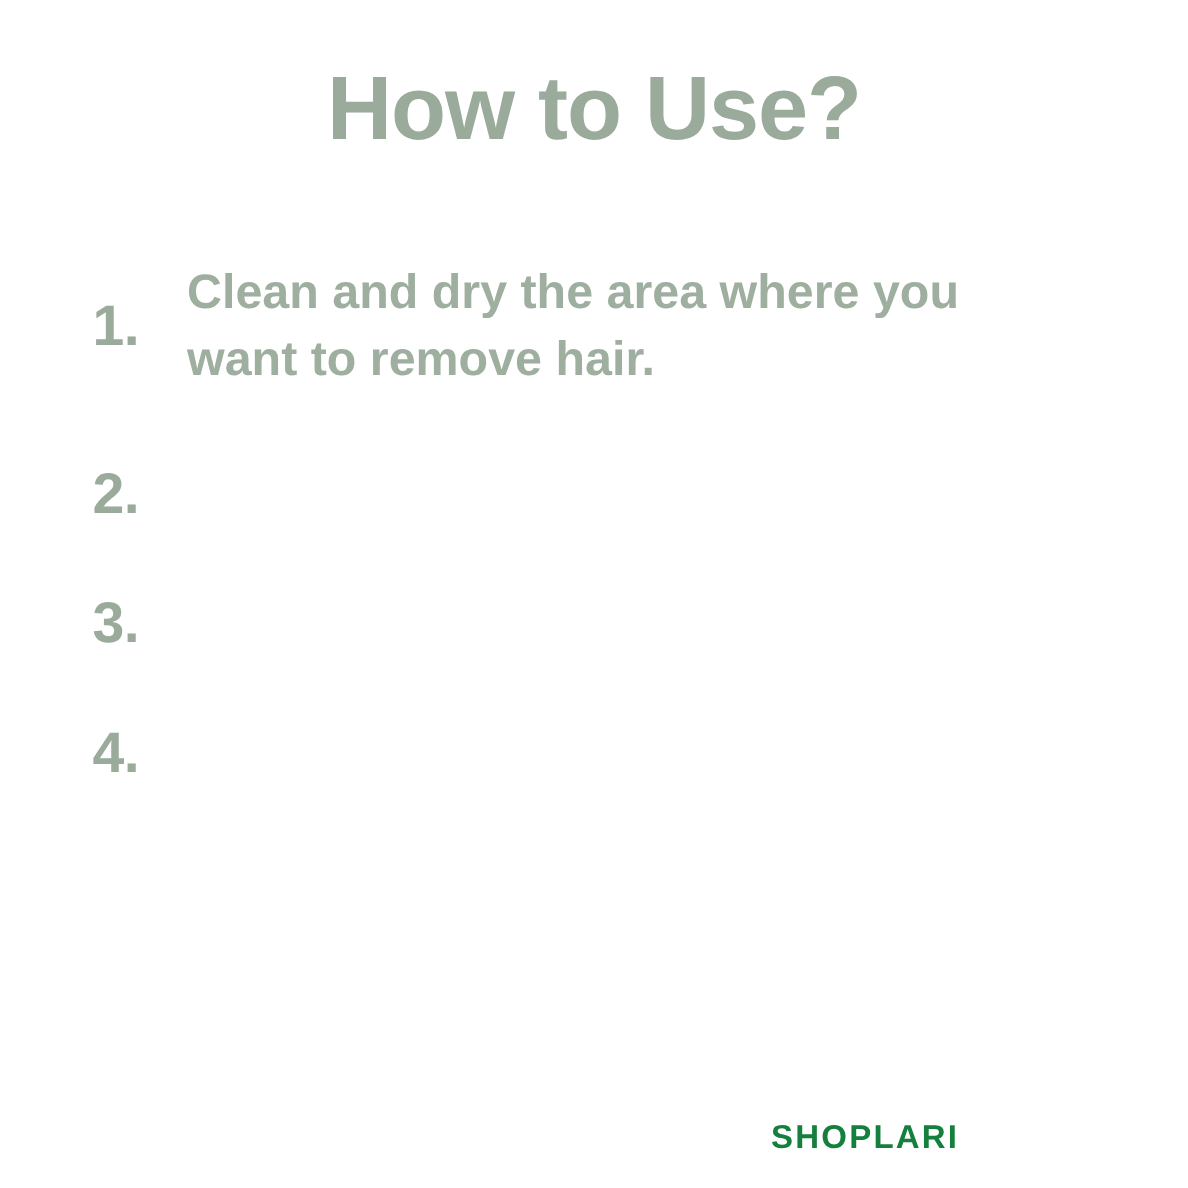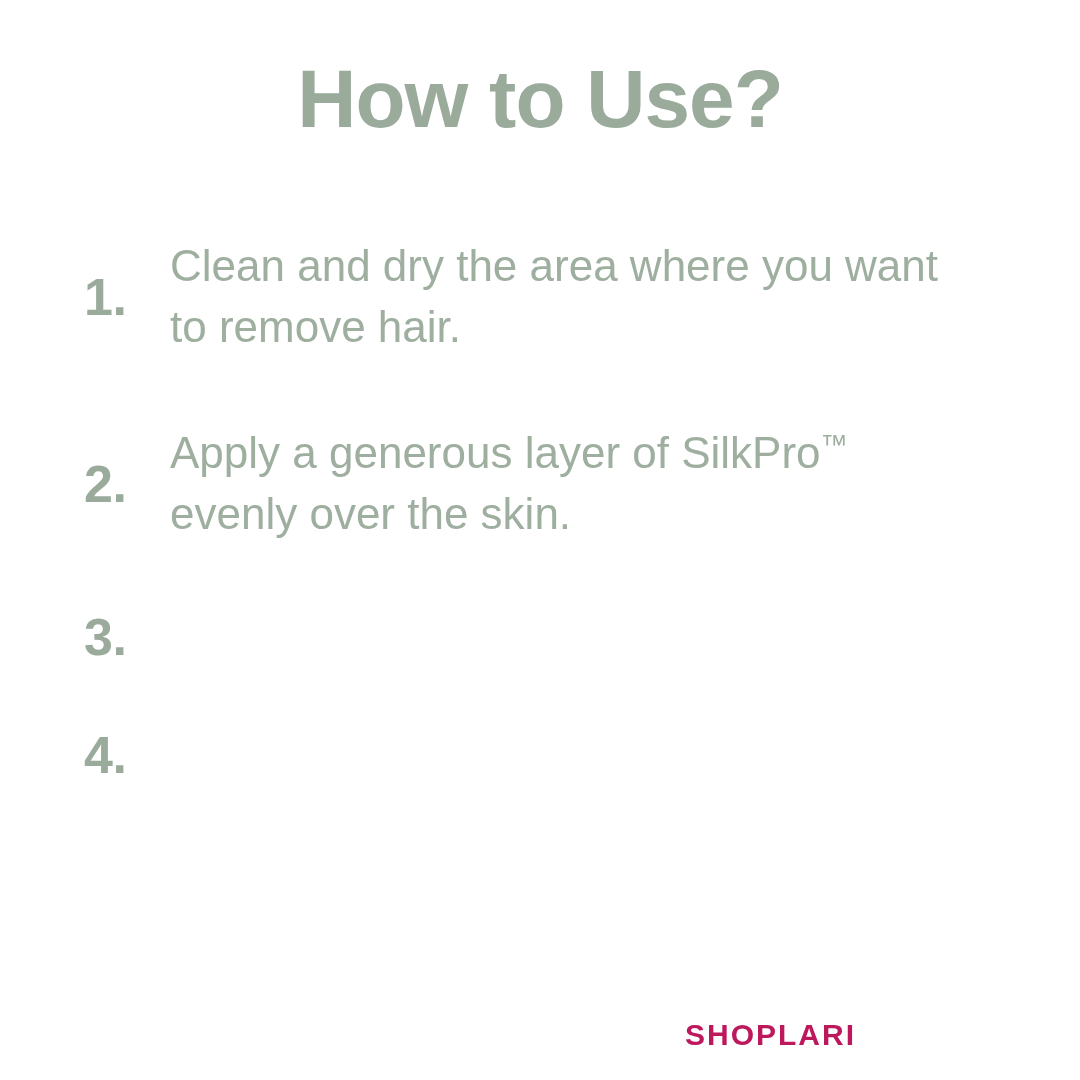--- a/index.html
+++ b/index.html
@@ -67,61 +67,60 @@
     font-size: 52px;
     font-weight: 700;
     color: #9aab9c;
     line-height: 1;
     letter-spacing: -0.5px;
   }
 
   .step-text {
     flex: 1 1 auto;
     font-size: 44px;
-    font-weight: 400;
+    font-weight: 700;
     color: #9eae9f;
     line-height: 1.38;
     letter-spacing: 0px;
     max-width: 812px;
   }
 
   .step-text .tm {
     font-size: 0.62em;
     vertical-align: 0.52em;
     letter-spacing: 0.5px;
   }
 
   
   .brand {
     position: absolute;
-    right: 28px;
+    right: 12px;
     bottom: 28px;
     font-size: 30px;
     font-weight: 700;
     letter-spacing: 2px;
-    color: #be185d;
+    color: #15803d;
   }
 </style>
 </head>
 <body>
 
 <div class="poster">
 
   <div class="title">How to Use?</div>
 
   <div class="steps">
 
     <div class="step step-1">
       <div class="step-number">1.</div>
       <div class="step-text"><span>Clean and dry the area where you want to remove hair.</span><span class="tm"></span><span></span></div>
     </div>
 
     <div class="step step-2">
       <div class="step-number">2.</div>
-      <div class="step-text"><span>Apply a generous layer of SilkPro</span><span class="tm">™</span><span> evenly over the skin.</span></div>
     </div>
 
     <div class="step step-3">
       <div class="step-number">3.</div>
     </div>
 
     <div class="step step-4">
       <div class="step-number">4.</div>
     </div>
 

